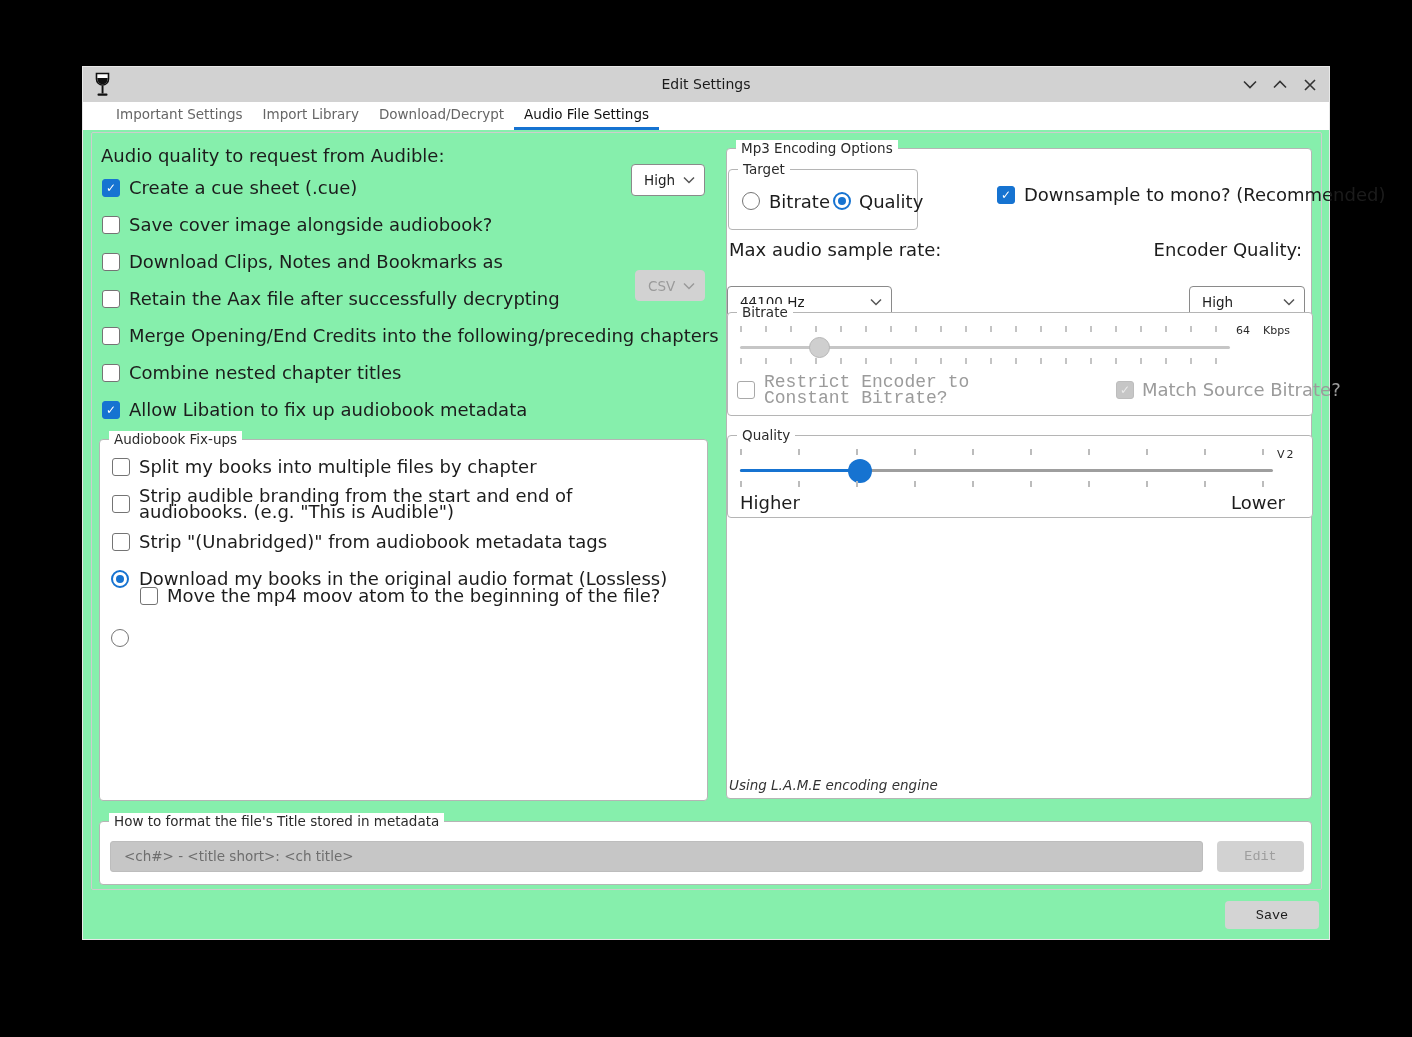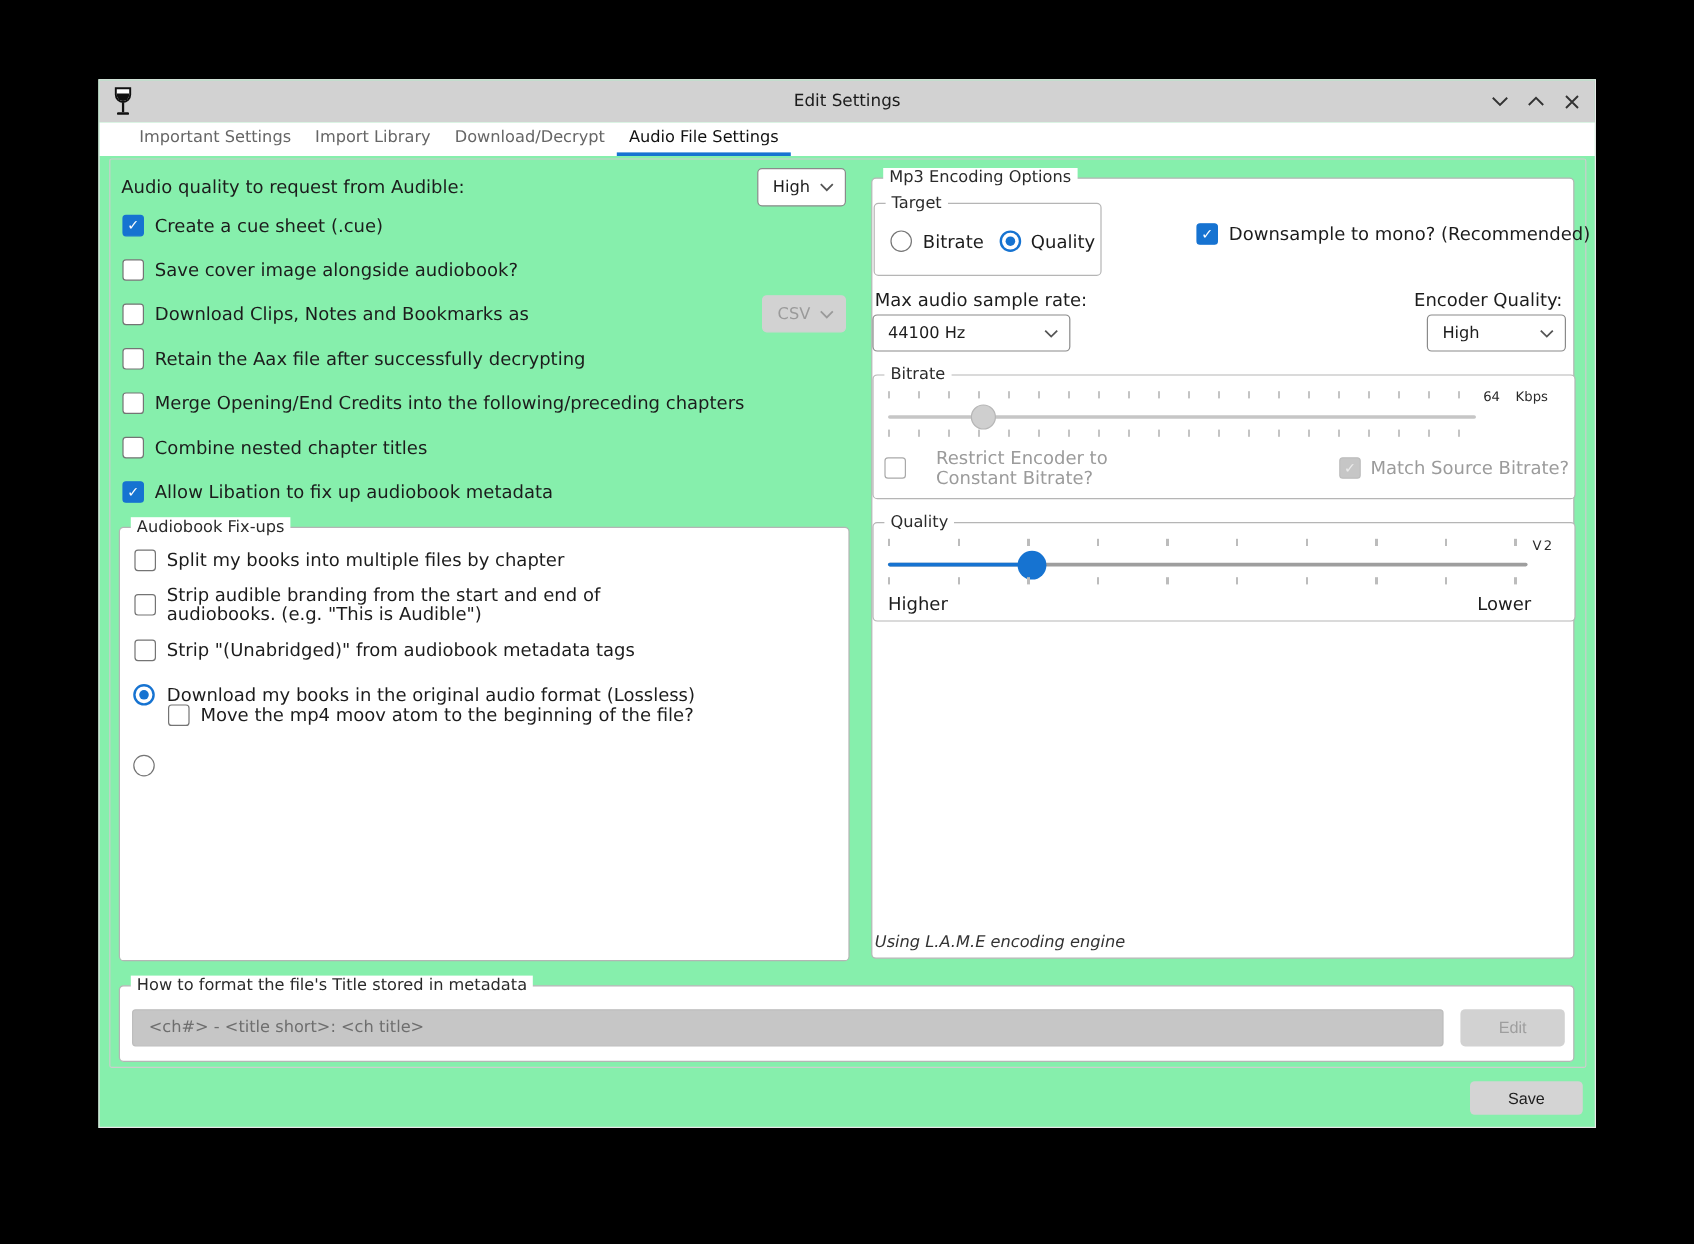--- a/index.html
+++ b/index.html
@@ -16,56 +16,56 @@
   .win-controls { position:absolute; right:4px; top:0; height:35px; display:flex; }
   .win-btn { width:30px; height:35px; display:flex; align-items:center; justify-content:center; }
   
   .tabstrip { position:absolute; left:0; top:35px; width:100%; height:28px;
     display:flex; padding-left:23px; background:#fff; }
   .tab { padding:0 10px; line-height:25px; font-size:13.5px; color:#666; white-space:nowrap; }
   .tab.active { color:#111; border-bottom:3px solid var(--accent); }
   .frame { position:absolute; left:8px; top:65px; width:1231px; height:758px;
     border:1px solid #cdcdcd; border-radius:2px; }
   
-  .lbl { position:absolute; font-size:15px; color:#1c1c1c; white-space:nowrap; line-height:16px; }
+  .lbl { position:absolute; font-size:18px; color:#1c1c1c; white-space:nowrap; line-height:16px; }
   .lbl.wrap { white-space:normal; }
   .lbl.dis { color:#9b9b9b; }
   .cb { position:absolute; width:18px; height:18px; border:1px solid #747474; border-radius:3px;
     background:#fff; display:flex; align-items:center; justify-content:center; }
   .cb.on { background:var(--accent); border-color:var(--accent); }
   .cb.on::after { content:"✓"; color:#fff; font-size:12px; font-weight:bold; line-height:1; }
   .cb.dis { border-color:#a9a9a9; }
   .cb.dis-on { background:#c6c6c6; border-color:#bdbdbd; }
   .cb.dis-on::after { content:"✓"; color:#ebebeb; font-size:12px; font-weight:bold; line-height:1; }
   .radio { position:absolute; width:18px; height:18px; border:1px solid #757575; border-radius:50%; background:#fff; }
   .radio.on { border:2px solid var(--accent); }
   .radio.on::after { content:""; position:absolute; inset:3px; border-radius:50%; background:var(--accent); }
   .grp { position:absolute; border:1px solid #b5b5b5; border-radius:4px; background:#fff; }
   .grp > .legend { position:absolute; top:-9px; left:9px; background:#fff; padding:0 5px;
     font-size:13.5px; color:#2b2b2b; white-space:nowrap; line-height:17px; }
   .dd { position:absolute; border:1px solid #8a8a8a; border-radius:4px; background:#fff;
-    display:flex; align-items:center; }
+    display:flex; align-items:center;margin-top:24px; }
   .dd .txt { flex:1; padding-left:12px; font-size:13.5px; color:#1c1c1c; white-space:nowrap; }
   .dd .chev { margin-right:9px; display:flex; }
   .dd.dis { background:#d2d2d2; border-color:#d2d2d2; }
   .dd.dis .txt { color:#9a9a9a; }
   .ticks25 { position:absolute; height:6px;
     background:repeating-linear-gradient(to right,#c4c4c4 0 2px,transparent 2px 25px); }
   .ticks58 { position:absolute; height:6px;
     background:repeating-linear-gradient(to right,#bcbcbc 0 2px,transparent 2px 58px); }
   .track { position:absolute; height:3px; background:#c6c6c6; border-radius:2px; }
   .track.q { background:#9e9e9e; }
   .fill { position:absolute; height:3px; background:var(--accent); border-radius:2px; }
   .handle { position:absolute; border-radius:50%; }
   .handle.gray { width:21px; height:21px; background:#cfcfcf; border:1px solid #b6b6b6; }
   .handle.blue { width:24px; height:24px; background:var(--accent); }
   .slider-val { position:absolute; font-size:11px; color:#2a2a2a; line-height:16px; }
   .btn { position:absolute; border:none; border-radius:4px; font-size:13.5px;
     display:flex; align-items:center; justify-content:center;
-    font-family:Liberation Sans, sans-serif;text-align:center; }
+    font-family:Liberation Mono, monospace;text-align:center; }
   .textbox { position:absolute; background:#c6c6c6; border:1px solid #bdbdbd; border-radius:3px;
     font-size:13.5px; color:#6e6e6e; line-height:29px; padding-left:13px; white-space:nowrap; overflow:hidden; }
   .note { position:absolute; font-style:italic; font-size:13.5px; color:#333; }
 </style>
 </head>
 <body>
 
 <div class="window">
 
   <div class="titlebar">
@@ -203,21 +203,21 @@
     <div class="grp" style="left:0px; top:163px; width:586px; height:104px;">
       <span class="legend">Bitrate</span>
       <div class="ticks25" style="left:12px; top:13px; width:492px;"></div>
       <div class="track" style="left:12px; top:33px; width:490px;"></div>
       <div class="handle gray" style="left:81px; top:24px;"></div>
       <div class="ticks25" style="left:12px; top:45px; width:492px;"></div>
       <div class="slider-val" style="left:508px; top:10px;">64</div>
       <div class="slider-val" style="left:535px; top:10px;">Kbps</div>
 
       <span class="cb dis" style="left:9px; top:68px;"></span>
-      <div class="lbl wrap dis" style="left:52px; top:61px; width:212px;">Restrict Encoder to Constant Bitrate?</div>
+      <div class="lbl wrap dis" style="left:36px; top:61px; width:212px;font-family:Liberation Mono, monospace;">Restrict Encoder to Constant Bitrate?</div>
 
       <span class="cb dis-on" style="left:388px; top:68px;"></span>
       <div class="lbl dis" style="left:414px; top:69px;">Match Source Bitrate?</div>
     </div>
 
     <div class="grp" style="left:0px; top:286px; width:586px; height:83px;">
       <span class="legend">Quality</span>
       <div class="ticks58" style="left:12px; top:13px; width:530px;"></div>
       <div class="track q" style="left:12px; top:33px; width:533px;"></div>
       <div class="fill" style="left:12px; top:33px; width:120px;"></div>

